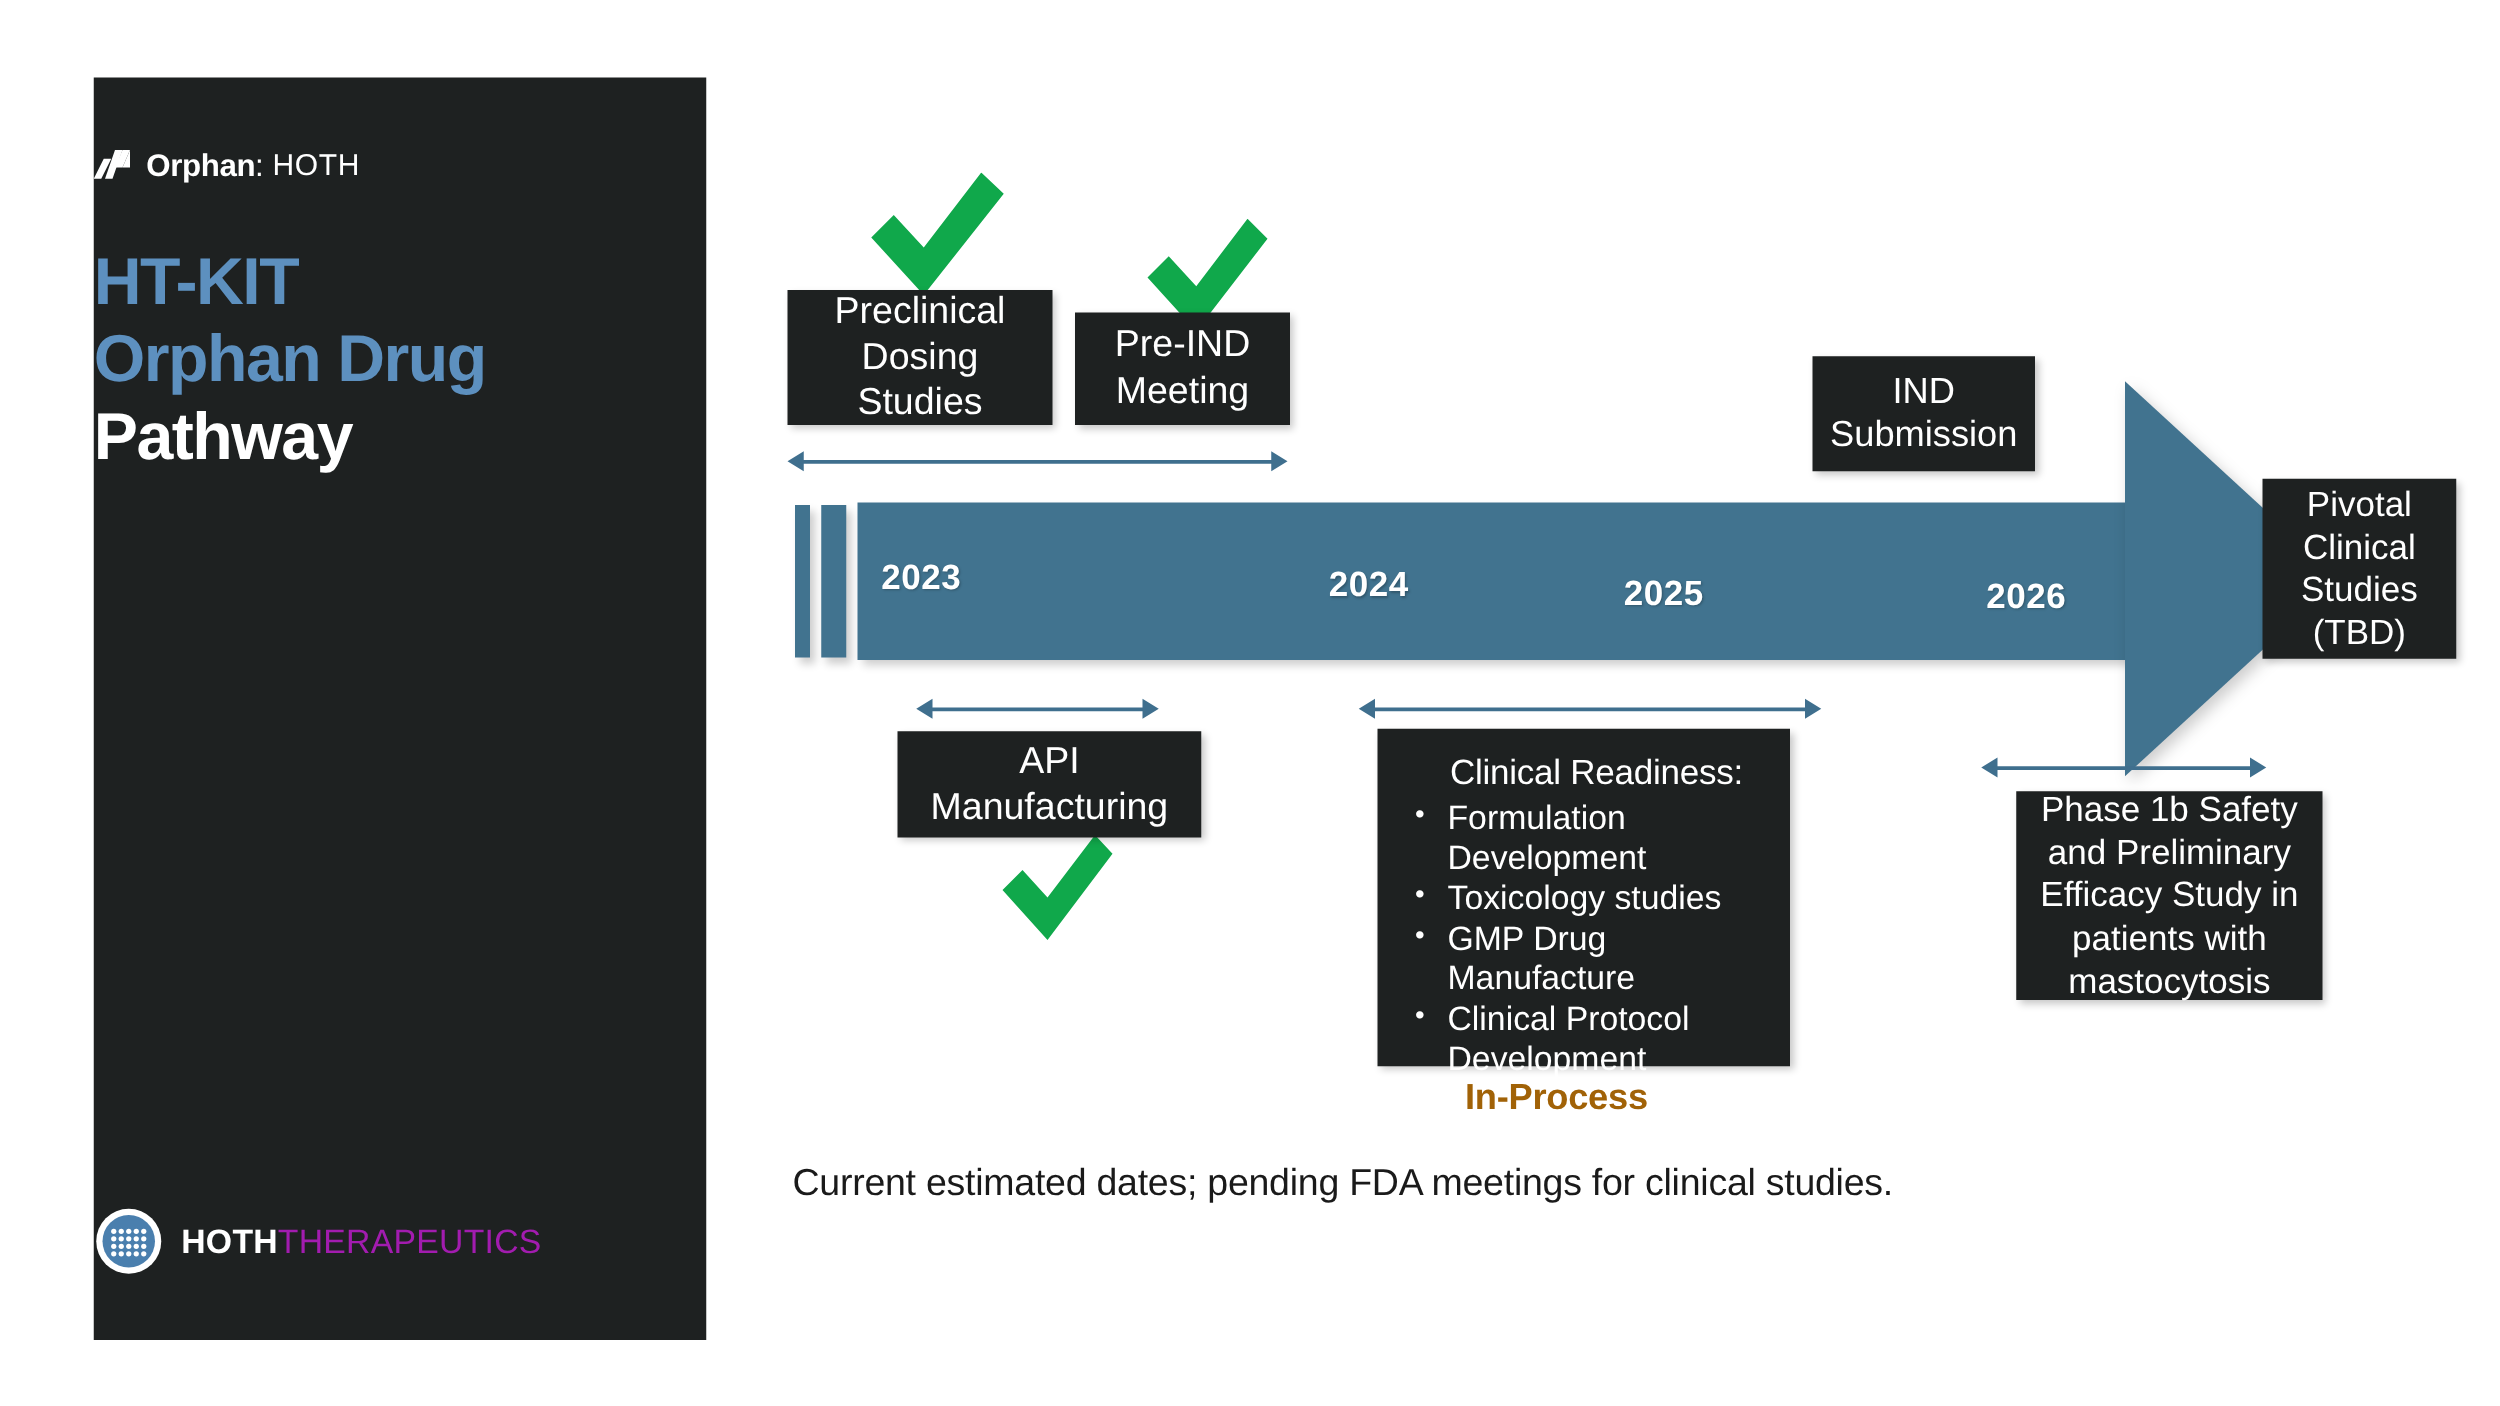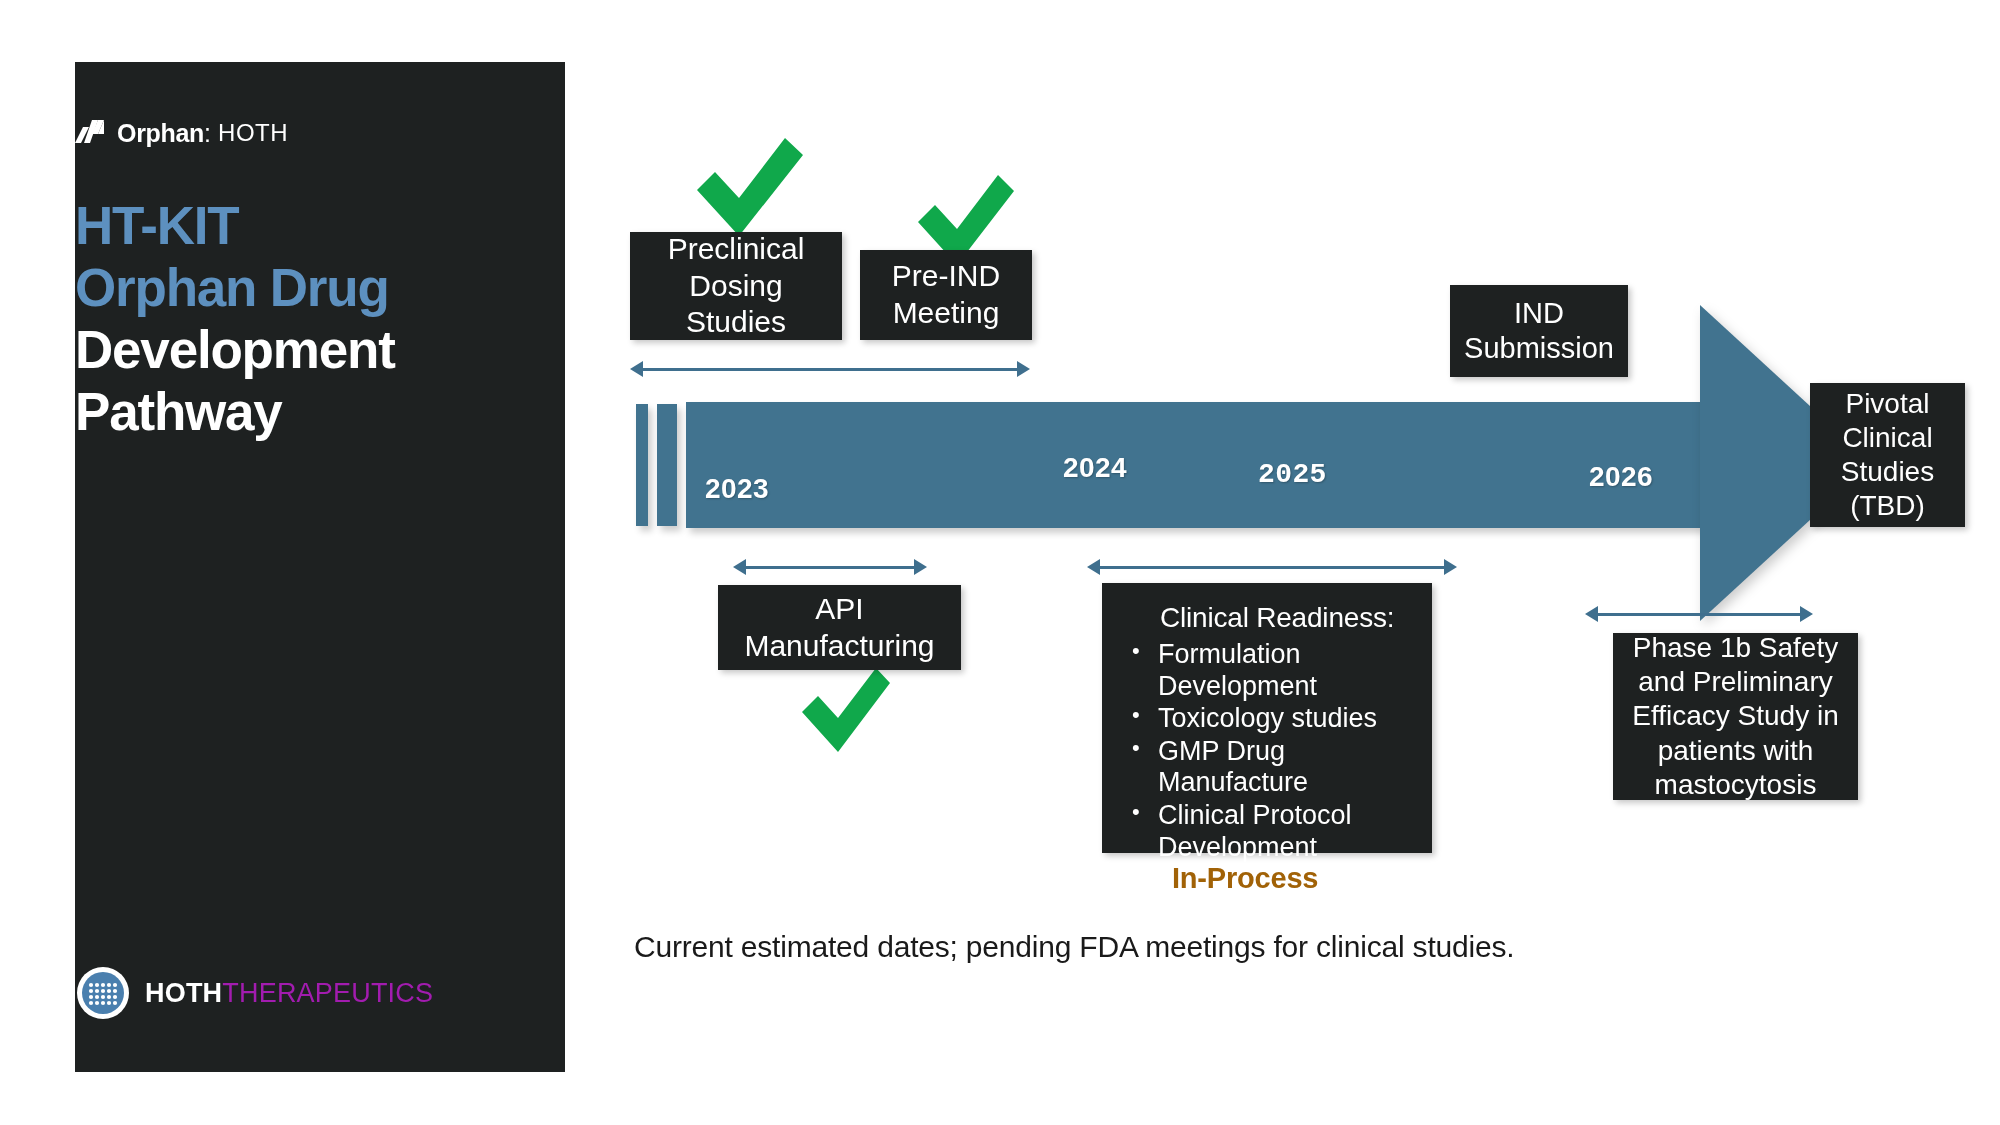--- a/index.html
+++ b/index.html
@@ -76,23 +76,23 @@
   .head{
     position:absolute;left:1700px;top:305px;width:0;height:0;
     border-top:158px solid transparent;border-bottom:158px solid transparent;
     border-left:172px solid #41738f;
     filter:drop-shadow(4px 5px 6px rgba(0,0,0,0.20));
   }
   .yr{
     position:absolute;color:#ffffff;font-weight:800;font-size:28px;letter-spacing:0.4px;
     text-shadow:1px 1px 2px rgba(0,0,0,0.25);
   }
-  .yr23{left:705px;top:473px;}
+  .yr23{left:705px;top:446px;}
   .yr24{left:1063px;top:452px;}
-  .yr25{left:1258px;top:459px;font-family:Liberation Mono, monospace;}
+  .yr25{left:1299px;top:459px;}
   .yr26{left:1589px;top:461px;}
 
   
   .dbl{position:absolute;height:18px;}
   .dbl .line{position:absolute;left:9px;right:9px;top:8px;height:2.5px;background:#3f6f8e;}
   .dbl .ahl,.dbl .ahr{position:absolute;top:1px;width:0;height:0;
     border-top:8px solid transparent;border-bottom:8px solid transparent;}
   .dbl .ahl{left:0;border-right:13px solid #3f6f8e;}
   .dbl .ahr{right:0;border-left:13px solid #3f6f8e;}
   .dbl-top{left:630px;top:360px;width:400px;}
@@ -131,21 +131,20 @@
       <polygon points="23,16 29,2 29,16" fill="#ffffff"></polygon>
     </svg>
     <span class="nasdaq-name">Orphan</span>
     <span class="nasdaq-colon">:</span>
     <span class="nasdaq-ticker">HOTH</span>
   </div>
 
   <div class="title">
     <span class="t-blue">HT-KIT</span>
     <span class="t-blue">Orphan Drug</span>
-    <span class="t-white">Development</span>
     <span class="t-white">Pathway</span>
   </div>
 
   <div class="hothlogo">
     <svg class="hoth-badge" viewBox="0 0 56 56">
       <circle cx="28" cy="28" r="26" fill="#ffffff"></circle>
       <circle cx="28" cy="28" r="21" fill="#4a7fae"></circle>
       <g fill="#ffffff">
         <circle cx="16" cy="20" r="2.1"></circle>
           <circle cx="22" cy="20" r="2.1"></circle>

